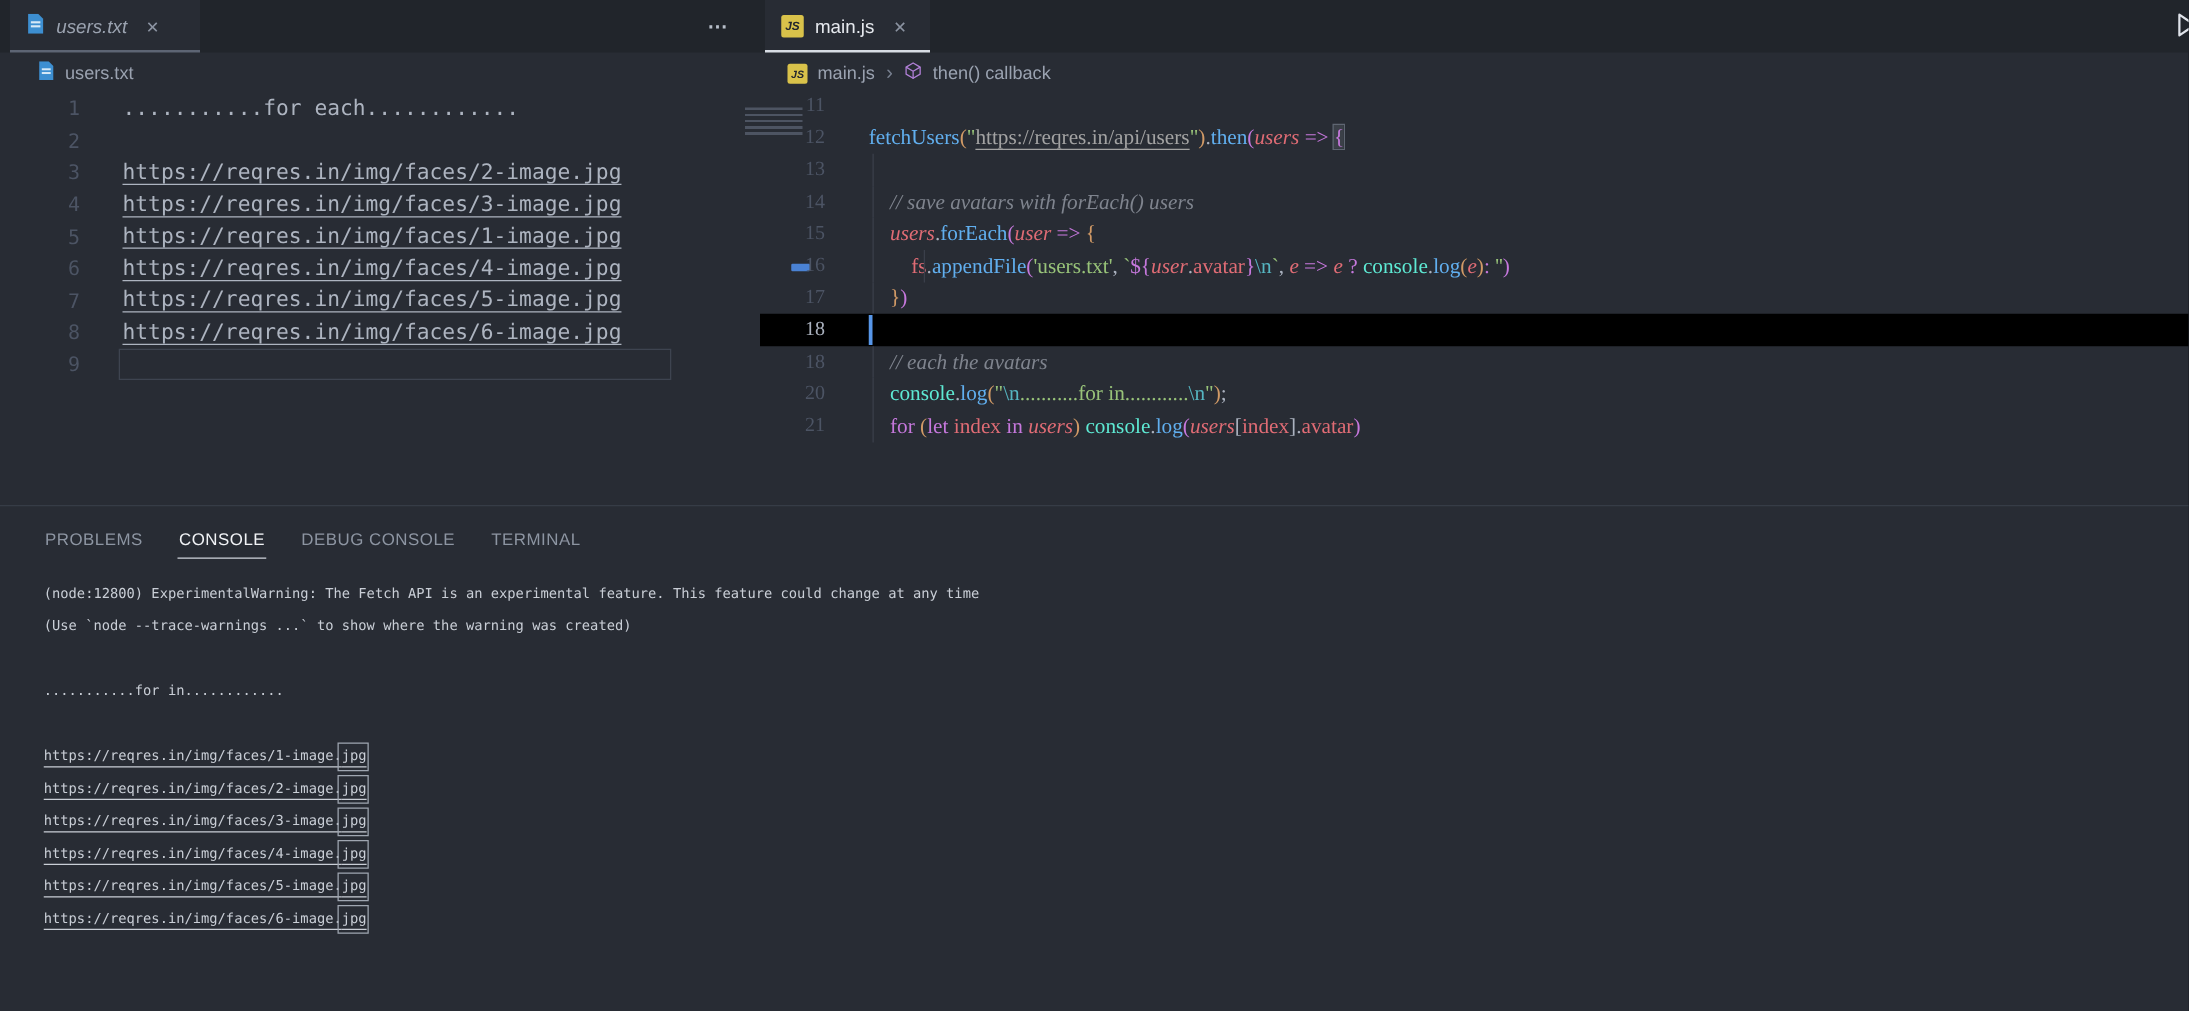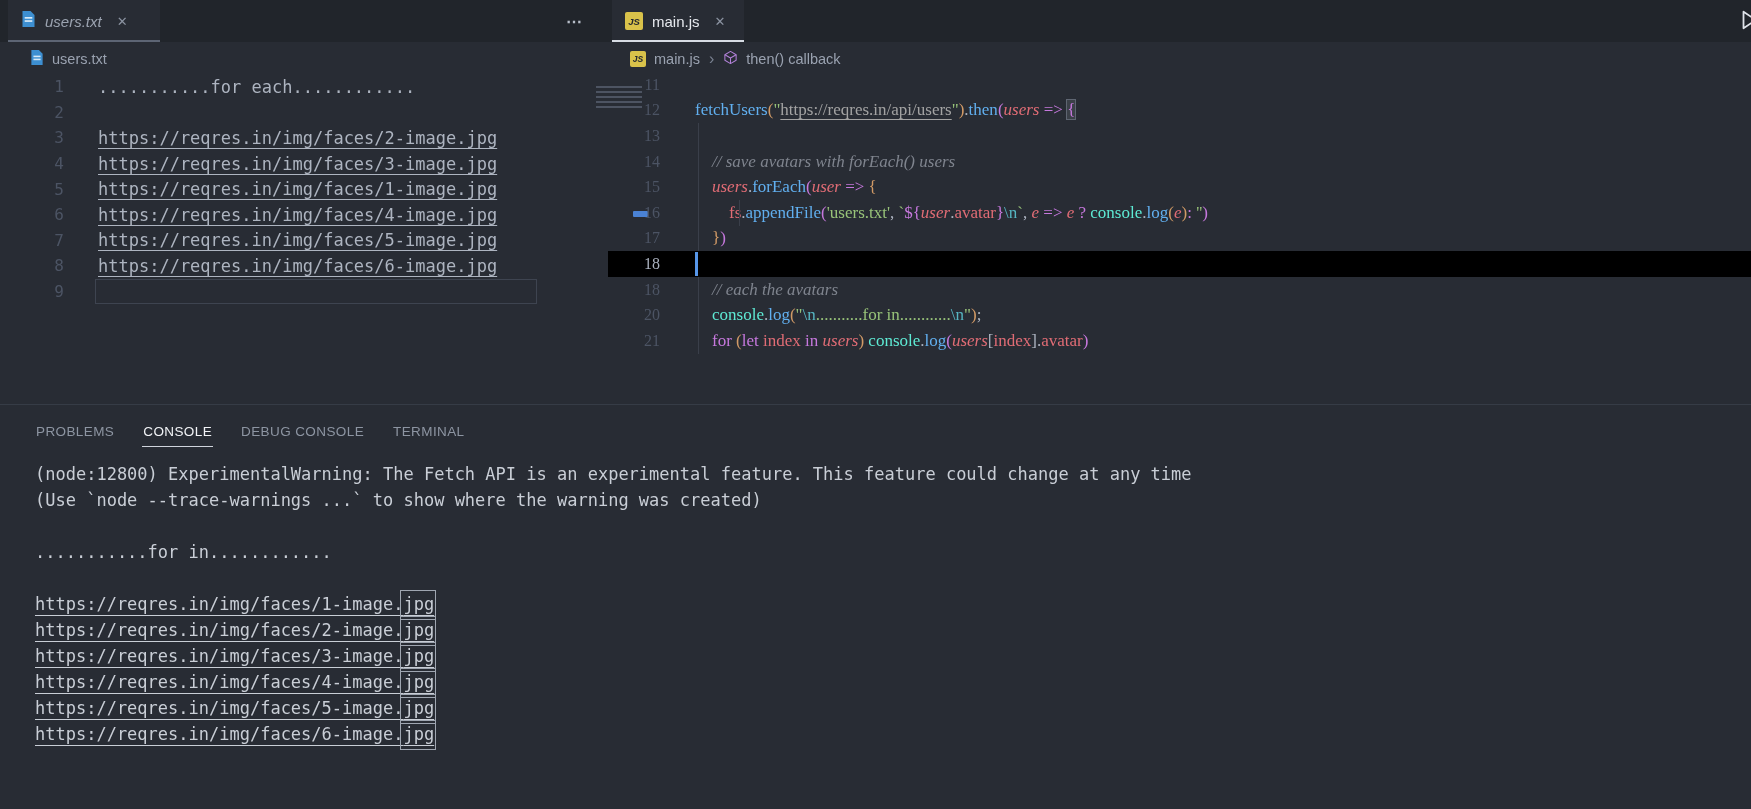--- a/index.html
+++ b/index.html
@@ -75,21 +75,21 @@
   .ptab.active{color:#f1f3f6;border-bottom:1px solid #cfd4dc;}
   .pheader-right{margin-left:auto;display:flex;align-items:center;gap:19px;margin-right:0;}
   .dropdown{width:228px;height:31px;background:#1d2127;border-radius:2px;display:flex;align-items:center;
             padding:0 12px 0 14px;box-sizing:border-box;font-size:14.5px;color:#ccd1d9;cursor:pointer;}
   .chev{margin-left:auto;width:8px;height:8px;border-right:1.5px solid #b9bfc9;border-bottom:1.5px solid #b9bfc9;
         transform:rotate(45deg);margin-top:-4px;}
   .picon{cursor:pointer;display:flex;align-items:center;}
   .partial-circle{width:15px;height:15px;border:1.5px solid #c3c9d2;border-radius:50%;margin-right:-11px;flex:none;}
 
   .output{position:absolute;top:56px;left:0;right:0;bottom:0;
-          font-family:"DejaVu Sans Mono",monospace;font-size:17px;color:#c9ced6;}
+          font-family:"DejaVu Sans Mono",monospace;font-size:11px;color:#c9ced6;}
   .orow{height:26px;display:flex;align-items:center;padding-left:35px;white-space:pre;}
   .olink{text-decoration:underline;text-underline-offset:4.5px;text-decoration-thickness:1px;color:#c9ced6;cursor:pointer;}
   .jpgbox{position:relative;}
   .jpgbox::after{content:"";position:absolute;left:-3px;right:-2px;top:-4px;bottom:-6px;border:1px solid #9fa6b1;}
 </style>
 </head>
 <body>
 
 <div class="window">
 

